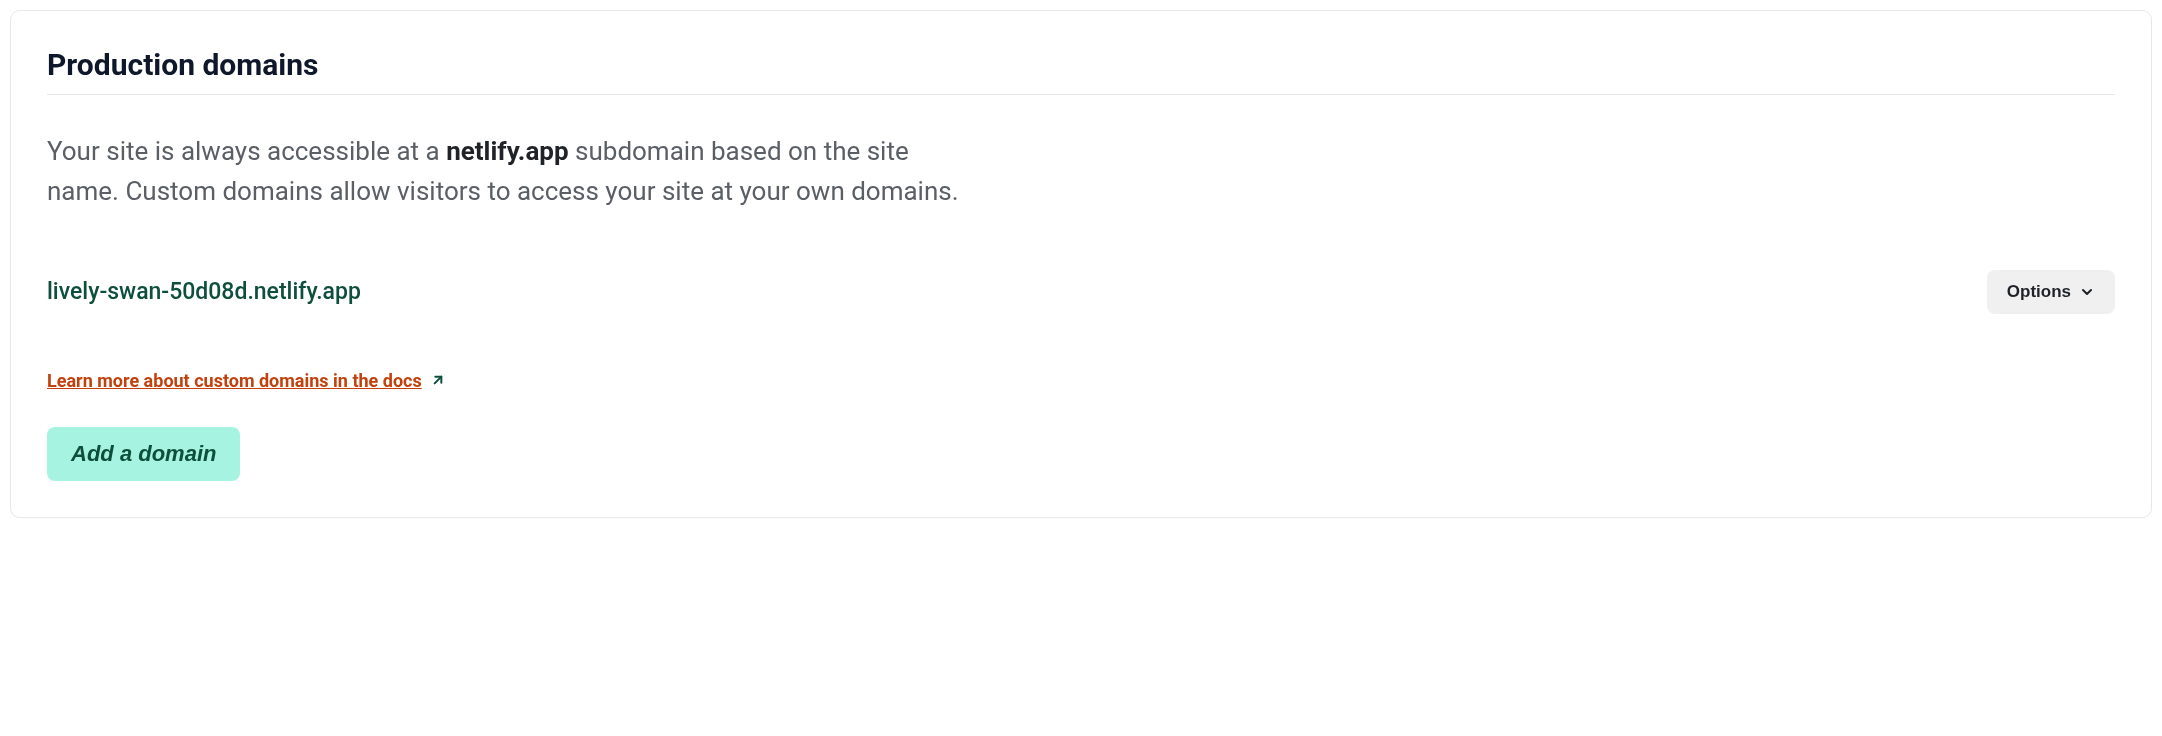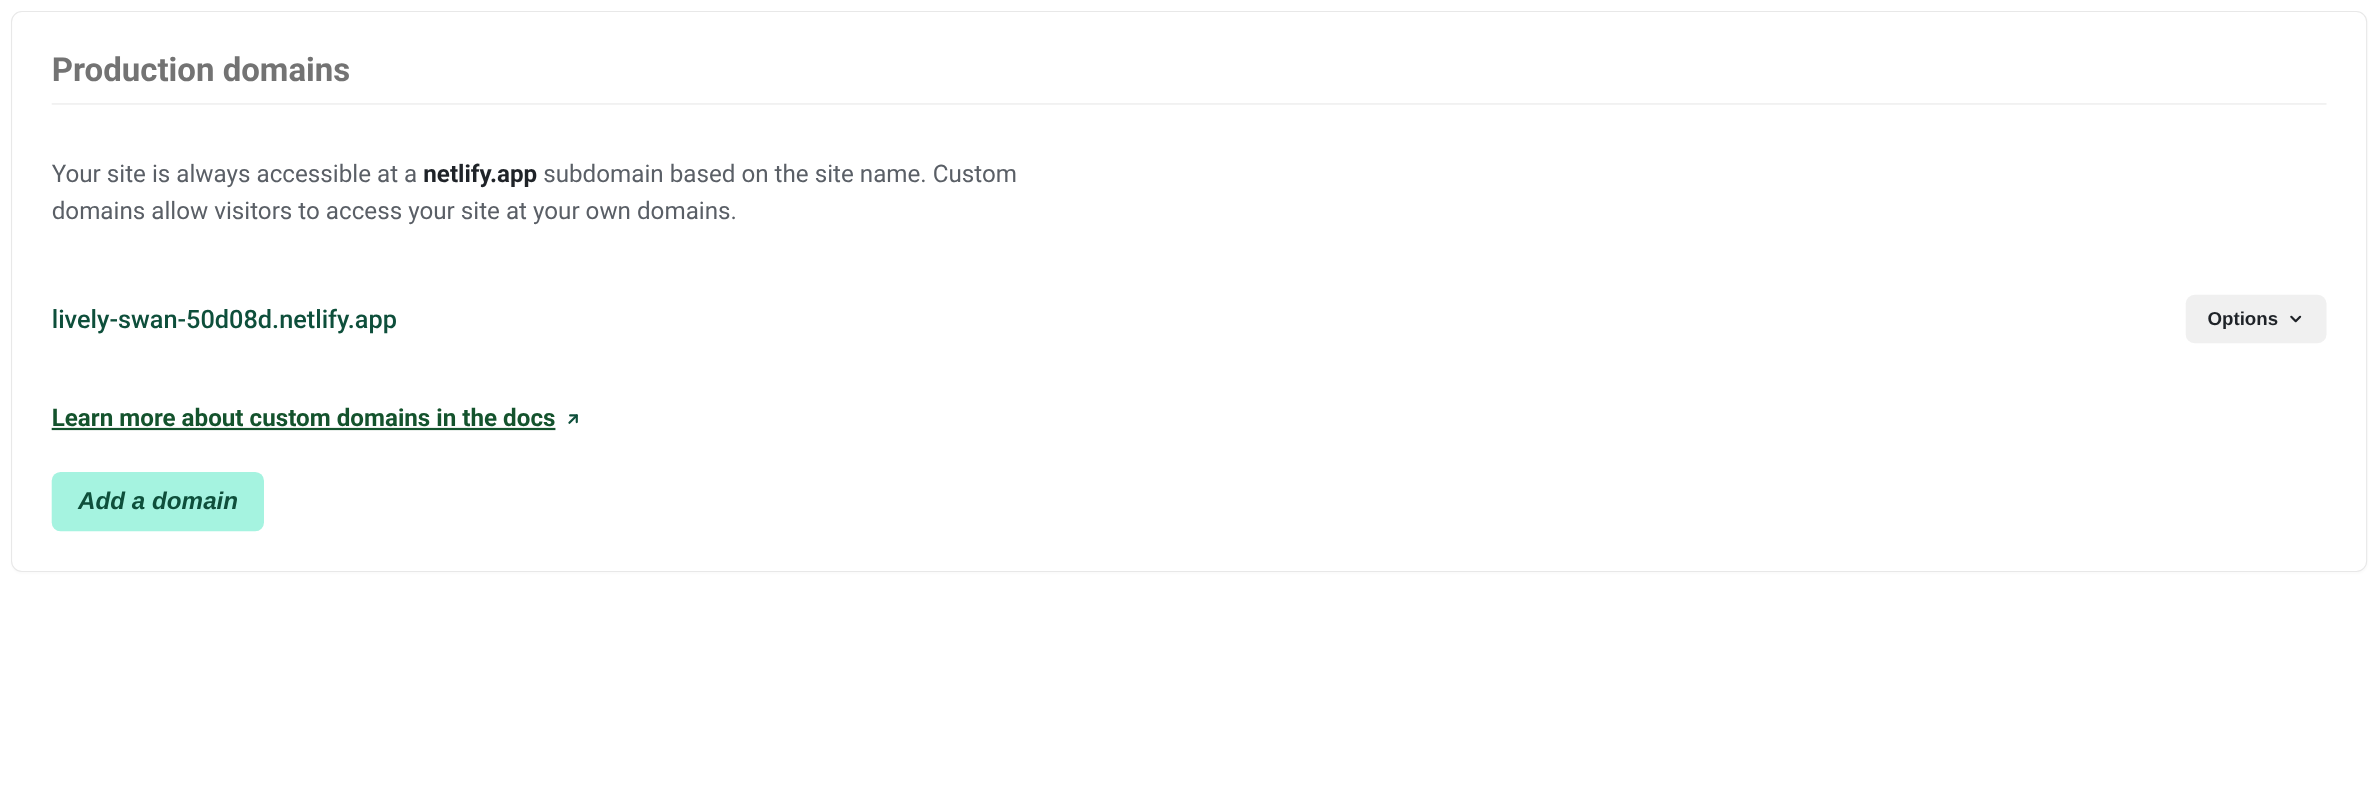--- a/index.html
+++ b/index.html
@@ -16,27 +16,27 @@
       background: #ffffff;
       border: 1px solid #e8e8e8;
       border-radius: 10px;
       padding: 36px 36px 36px 36px;
       width: 100%;
       box-shadow: 0 1px 2px rgba(0,0,0,0.02);
     }
     .card-title {
       font-size: 30px;
       font-weight: 700;
-      color: #737373;
+      color: #0f172a;
       padding-bottom: 12px;
       border-bottom: 1px solid #e8e8e8;
     }
     .description {
-      margin-top: 47px;
-      font-size: 22px;
+      margin-top: 36px;
+      font-size: 26px;
       color: #5a5f66;
       line-height: 1.55;
       max-width: 940px;
     }
     .description .bold {
       font-weight: 700;
       color: #1f2328;
     }
     .domain-row {
       margin-top: 58px;
@@ -75,23 +75,23 @@
       cursor: pointer;
     }
     .options-btn svg {
       width: 16px;
       height: 16px;
     }
     .learn-link-row {
       margin-top: 56px;
     }
     .learn-link {
-      font-size: 22px;
+      font-size: 18px;
       font-weight: 700;
-      color: #14532d;
+      color: #c2410c;
       text-decoration: underline;
       display: inline-flex;
       align-items: center;
       gap: 8px;
     }
     .learn-link svg {
       width: 16px;
       height: 16px;
       flex-shrink: 0;
     }

